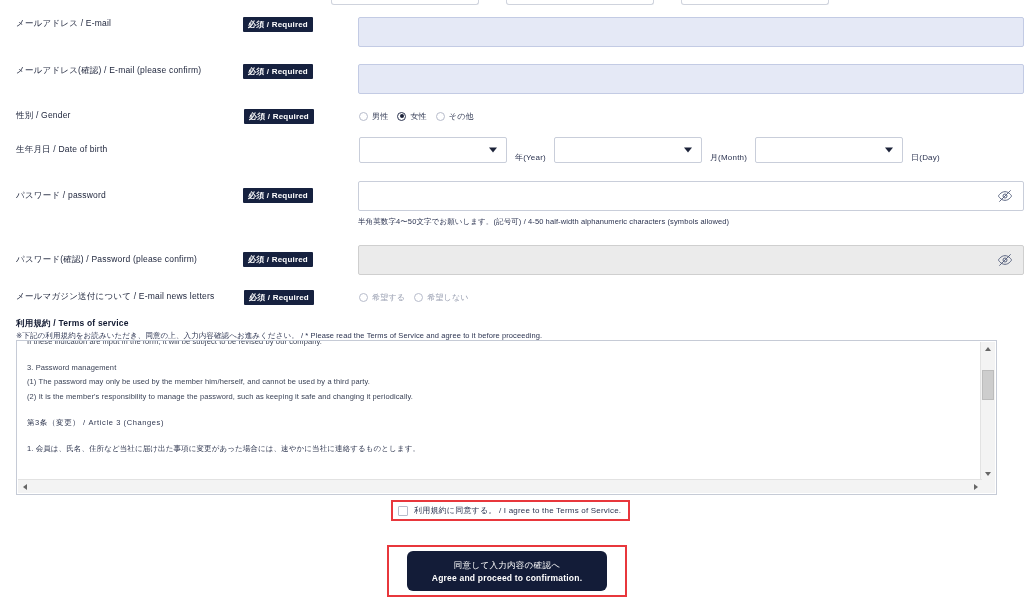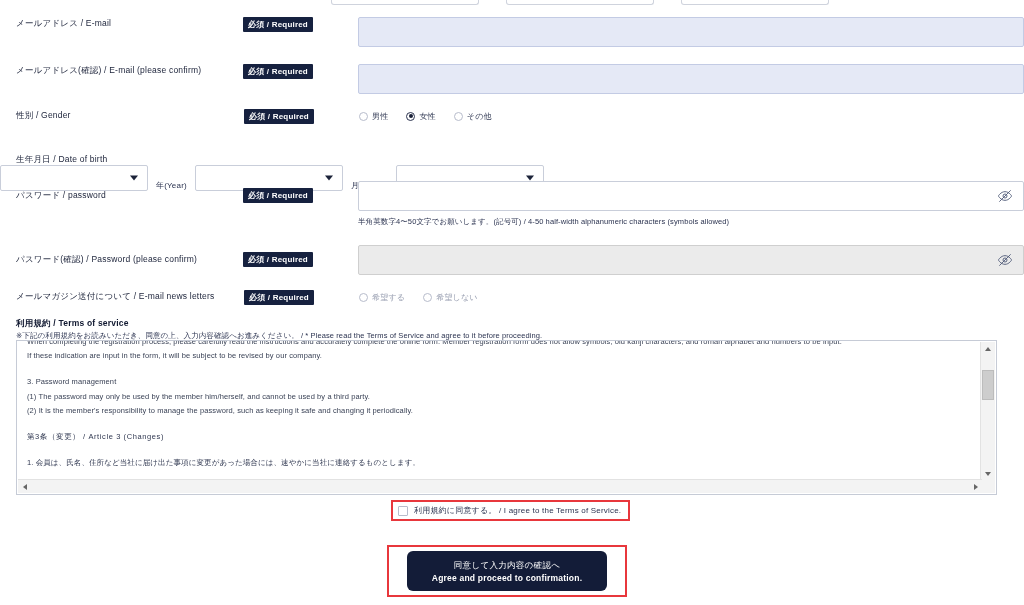--- a/index.html
+++ b/index.html
@@ -112,21 +112,21 @@
 
   .hint {
     margin-top: 6px;
     font-size: 7.5px;
     line-height: 10px;
     color: #2b3350;
     letter-spacing: .1px;
   }
 
   
-  .radio-group { display: flex; align-items: center; gap: 18px; height: 14px; }
+  .radio-group { display: flex; align-items: center; gap: 9px; height: 14px; }
   .radio-item { display: flex; align-items: center; gap: 4px; }
   .radio {
     width: 9px; height: 9px;
     border: 1px solid #b7bccb;
     border-radius: 50%;
     background: #fff;
     box-sizing: border-box;
     position: relative;
     flex: none;
   }
@@ -372,21 +372,21 @@
           <span class="radio-label">女性</span>
         </label>
         <label class="radio-item">
           <span class="radio"></span>
           <span class="radio-label">その他</span>
         </label>
       </div>
     </div>
   </div>
 
-  <div class="row" style="top:147px;flex-direction:column;">
+  <div class="row" style="top:137px;">
     <div class="lbl" style="padding-top:6px;">生年月日 / Date of birth</div>
     <div class="badge-slot"></div>
     <div class="ctrl">
       <div class="dob">
         <div class="sel sel-year">
           <span class="caret"></span>
         </div>
         <span class="unit">年(Year)</span>
         <div class="sel sel-month">
           <span class="caret"></span>
@@ -454,21 +454,20 @@
         </label>
       </div>
     </div>
   </div>
 
   <div class="tos-head" style="top:318px;">利用規約 / Terms of service</div>
   <div class="tos-sub" style="top:331px;">※下記の利用規約をお読みいただき、同意の上、入力内容確認へお進みください。 / * Please read the Terms of Service and agree to it before proceeding.</div>
 
   <div class="tos-box" style="top:340px;">
     <div class="tos-inner">
-      <p>When completing the registration process, please carefully read the instructions and accurately complete the online form. Member registration form does not allow symbols, old kanji characters, and roman alphabet and numbers to be input.</p>
       <p>If these indication are input in the form, it will be subject to be revised by our company.</p>
       <div class="gap"></div>
       <p>3. Password management</p>
       <p>(1) The password may only be used by the member him/herself, and cannot be used by a third party.</p>
       <p>(2) It is the member's responsibility to manage the password, such as keeping it safe and changing it periodically.</p>
       <div class="gap"></div>
       <p class="jp art">第3条（変更） /  Article 3 (Changes)</p>
       <div class="gap"></div>
       <p class="jp">1. 会員は、氏名、住所など当社に届け出た事項に変更があった場合には、速やかに当社に連絡するものとします。</p>
 

